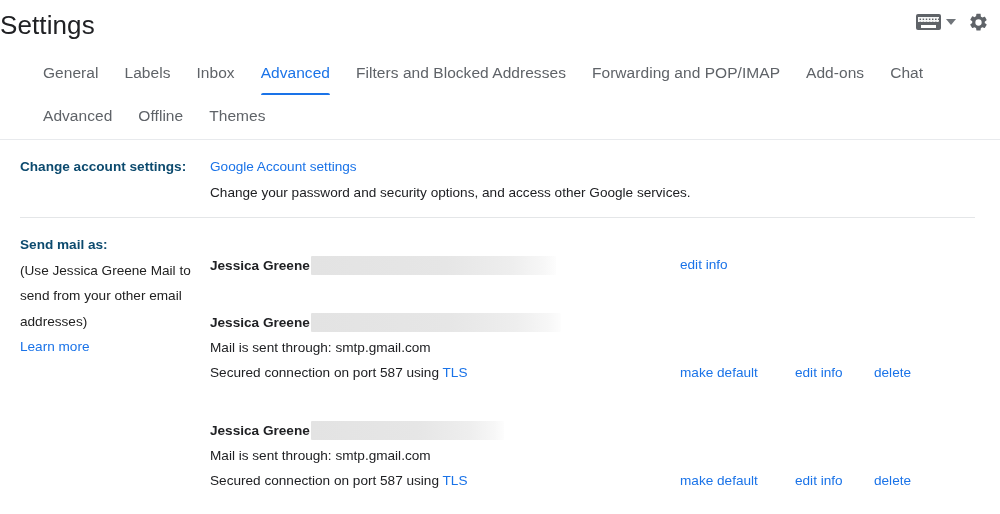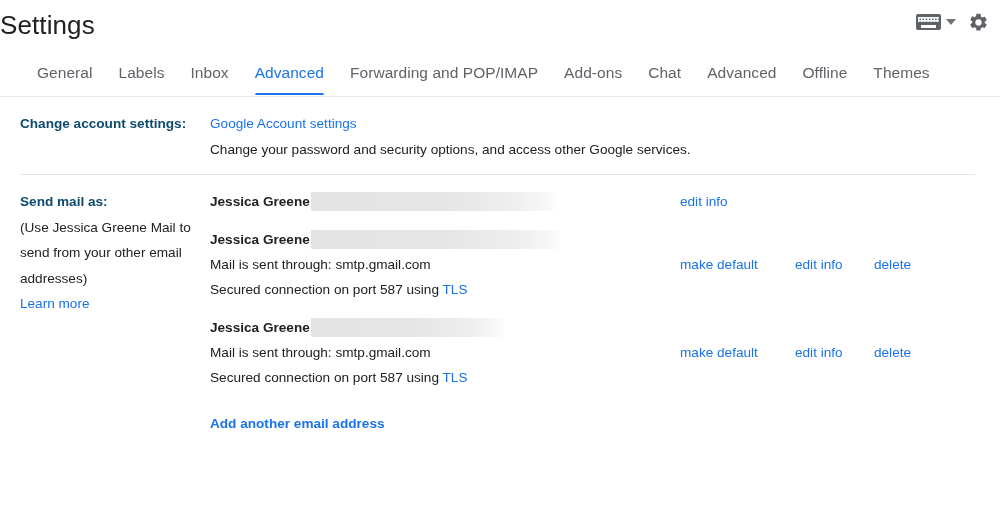--- a/index.html
+++ b/index.html
@@ -96,21 +96,21 @@
 
   
   .tabs-wrap {
     padding: 0 0 0 0;
     position: relative;
   }
   .tabs-row {
     display: flex;
     flex-wrap: wrap;
     align-items: flex-start;
-    padding-left: 24px;
+    padding-left: 30px;
     padding-right: 10px;
   }
   .tab {
     font-size: 15.5px;
     color: #5f6368;
     line-height: 20px;
     padding: 11px 13px 12px 13px;
     cursor: pointer;
     position: relative;
     white-space: nowrap;
@@ -176,21 +176,22 @@
 
   .inset-divider {
     height: 1px;
     background: #e4e6e8;
     margin: 0 25px 0 20px;
   }
 
   
   .mailrow {
     display: flex;
-    align-items: center;
+    align-items: flex-end;
+    margin-top: 20px;
   }
   .mailrow-main {
     flex: 0 0 470px;
     width: 470px;
   }
   .mailrow-actions {
     flex: 1 1 auto;
     display: flex;
     align-items: flex-start;
     font-size: 13.6px;
@@ -256,20 +257,21 @@
     </div>
   </div>
 </div>
 
 <div class="tabs-wrap">
   <div class="tabs-row" id="tabs-row">
       <div class="tab"><span>General</span></div>
       <div class="tab"><span>Labels</span></div>
       <div class="tab"><span>Inbox</span></div>
       <div class="tab active"><span>Advanced</span></div>
+      <div class="tab"><span>Filters and Blocked Addresses</span></div>
       <div class="tab"><span>Forwarding and POP/IMAP</span></div>
       <div class="tab"><span>Add-ons</span></div>
       <div class="tab"><span>Chat</span></div>
       <div class="tab"><span>Advanced</span></div>
       <div class="tab"><span>Offline</span></div>
       <div class="tab"><span>Themes</span></div>
     </div>
   <div class="tabs-divider"></div>
 </div>
 

